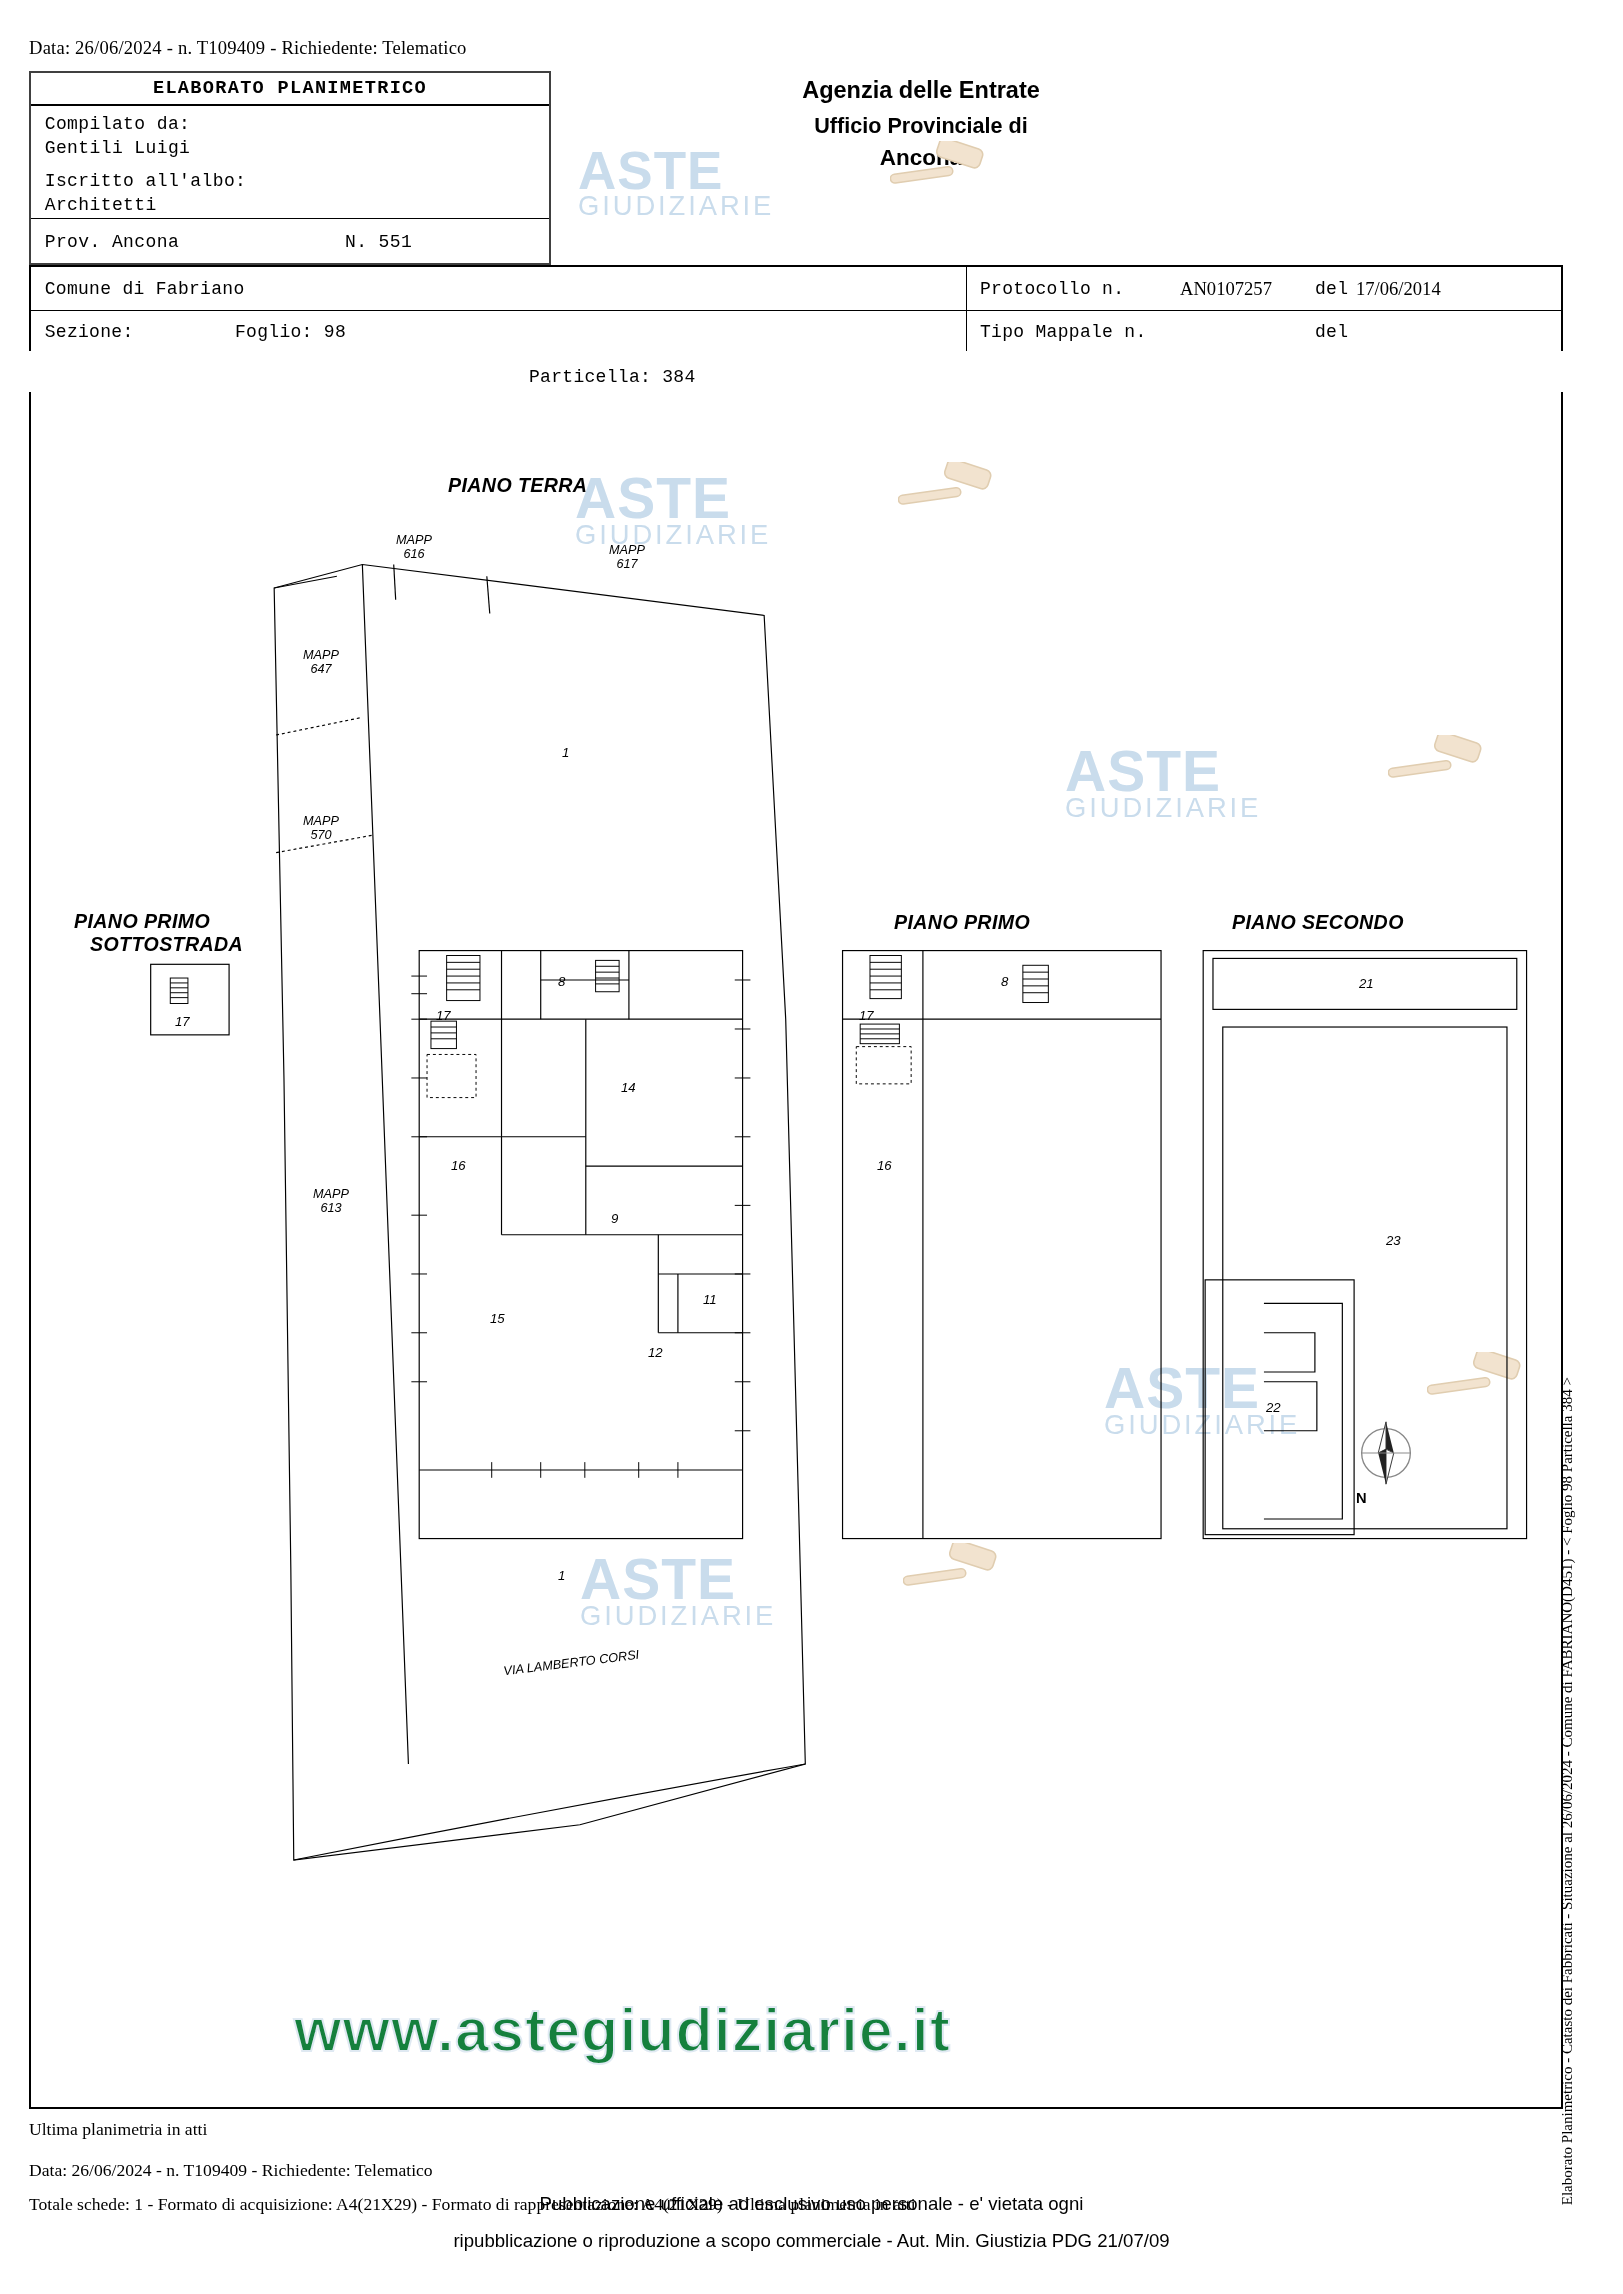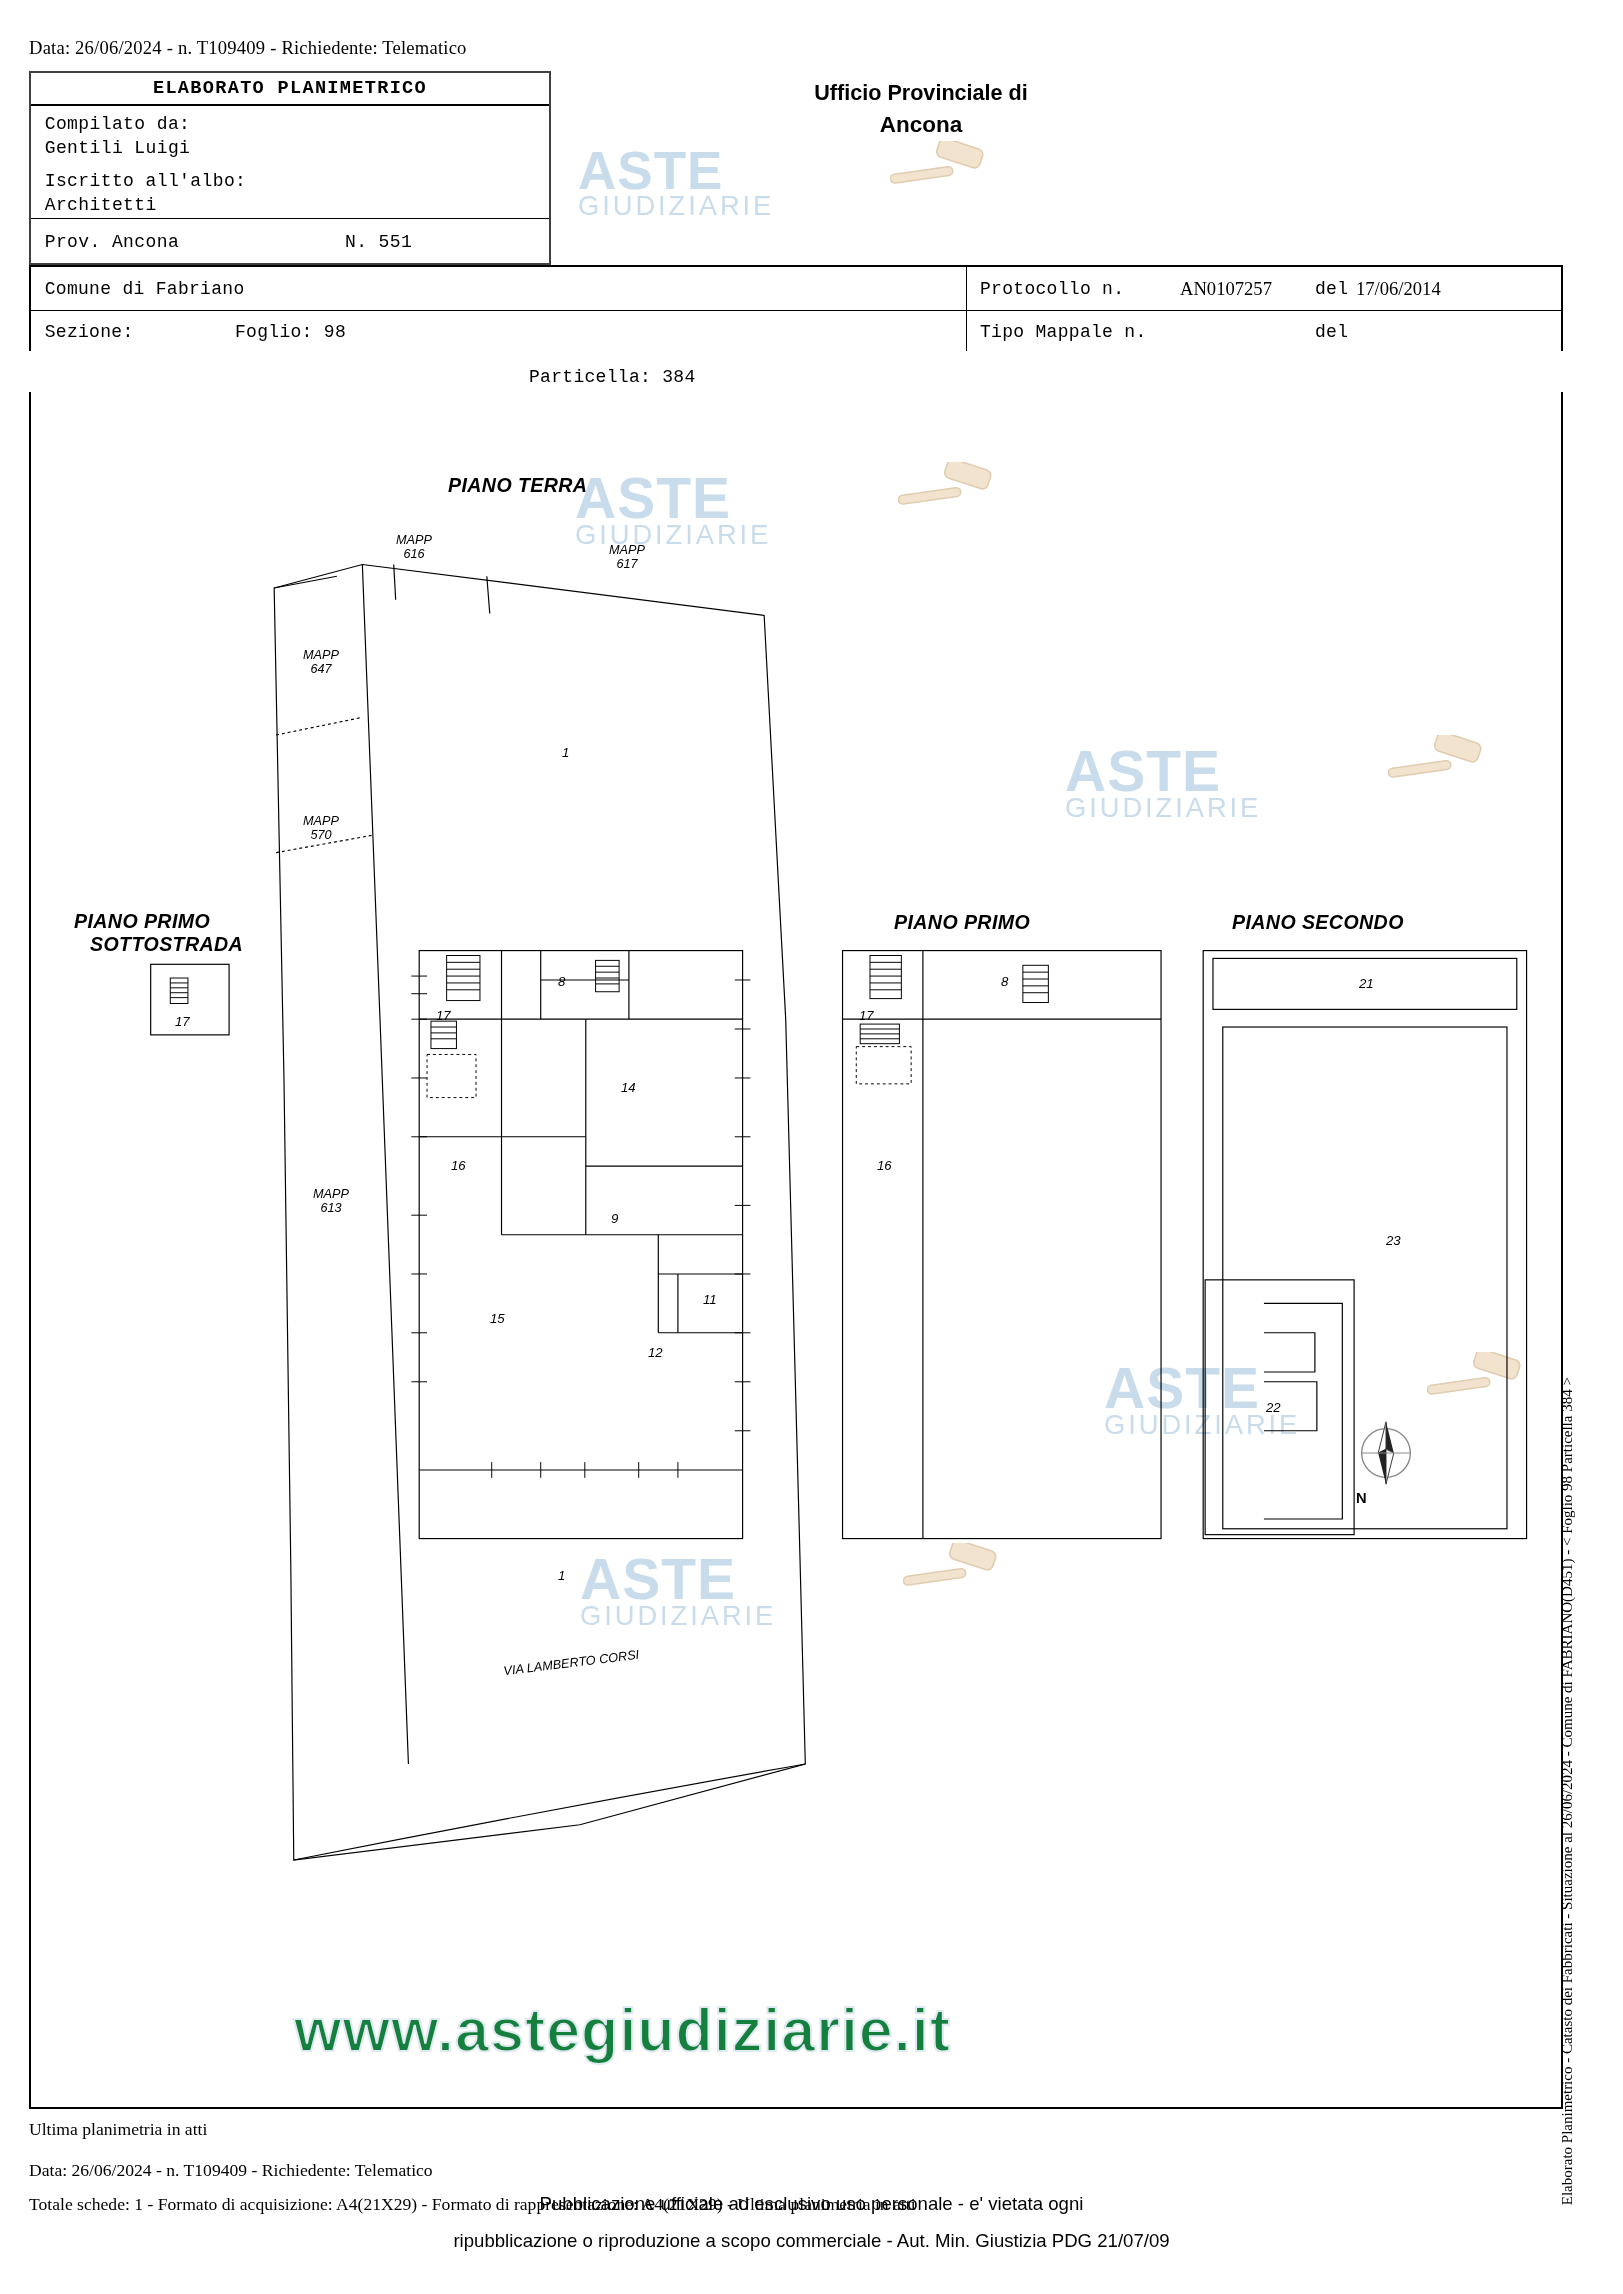--- a/index.html
+++ b/index.html
@@ -299,20 +299,21 @@
     <div class="ep-l1">Compilato da:</div>
     <div class="ep-l2">Gentili Luigi</div>
     <div class="ep-l3">Iscritto all'albo:</div>
     <div class="ep-l4">Architetti</div>
     <div class="ep-sep"></div>
     <div class="ep-l5">Prov. Ancona</div>
     <div class="ep-n">N. 551</div>
   </div>
 
   <div class="agency">
+    <div class="a1">Agenzia delle Entrate</div>
     <div class="a3">Ufficio Provinciale di</div>
     <div class="a4">Ancona</div>
   </div>
 
   <div class="wm" style="left:549px; top:76px;">
     <div class="wm-text" style="font-size:53px;">ASTE</div>
     <div class="wm-sub" style="font-size:27.4px; margin-top:-5.9px;">GIUDIZIARIE</div>
     <svg class="gavel" style="left:312px; top:-5.9px;" viewBox="0 0 120 54">
       <g fill="#f2e3cf" stroke="#e0cdb0" stroke-width="1.6">
         <rect x="48" y="2" width="46" height="20" rx="6" transform="rotate(18 70 12)"></rect>

